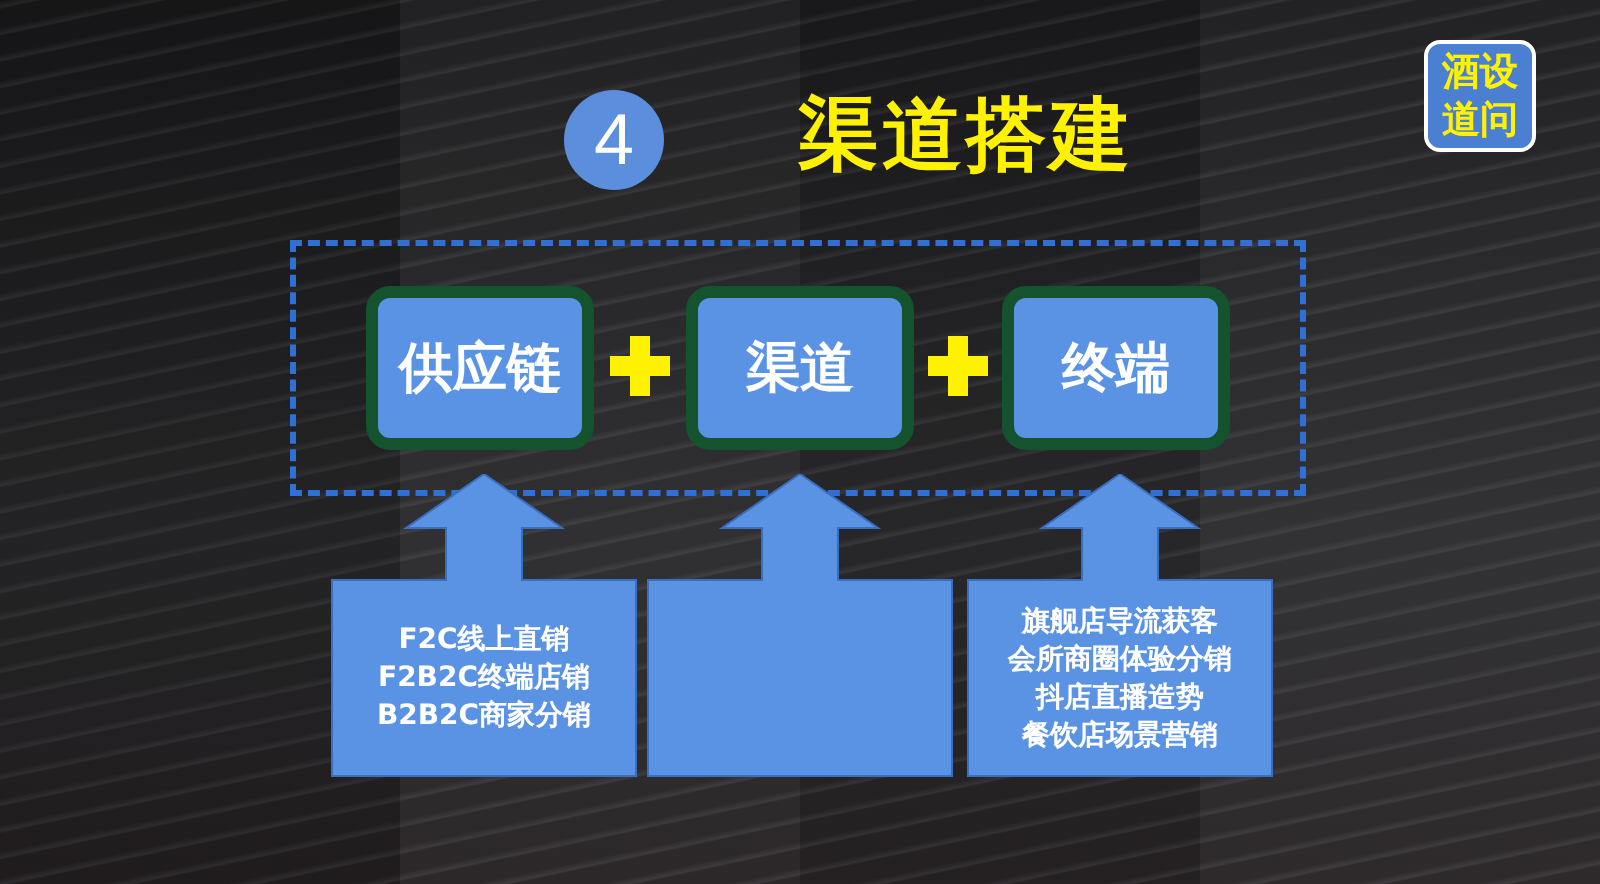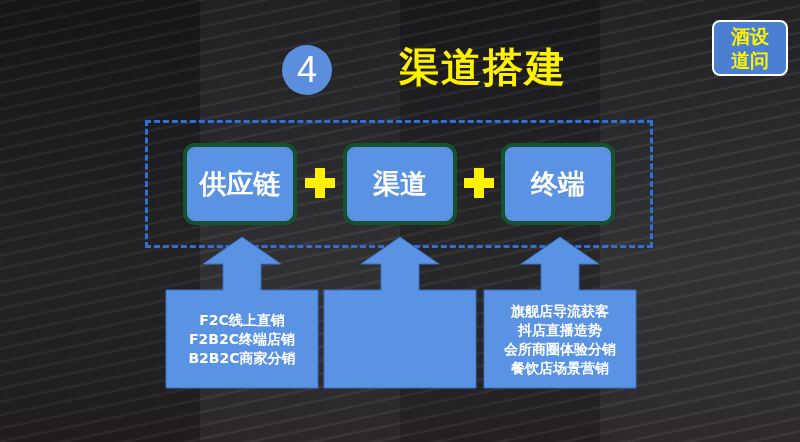--- a/index.html
+++ b/index.html
@@ -12,25 +12,25 @@
       linear-gradient(180deg,#1a1a1c 0%,#2a2a2c 60%,#262224 100%);}
   .bg .band{position:absolute;top:0;bottom:0;}
   .b1{left:0;width:200px;background:rgba(0,0,0,0.15);}
   .b2{left:200px;width:200px;background:rgba(255,255,255,0.03);}
   .b3{left:400px;width:200px;background:rgba(0,0,0,0.05);}
   .b4{left:600px;width:200px;background:rgba(255,255,255,0.04);}
   .num-badge{position:absolute;left:282px;top:45px;width:50px;height:50px;border-radius:50%;
     background:#5b8fdd;color:#fff;font-family:"Liberation Sans",sans-serif;font-size:36px;
     display:flex;align-items:center;justify-content:center;}
   .title{position:absolute;left:365px;top:40px;font-size:40px;font-weight:bold;color:#fff200;letter-spacing:2px;margin-left:34px;}
-  .logo{position:absolute;left:712px;top:20px;width:76px;height:56px;border-radius:8px;background:#4a7fd2;
+  .logo{position:absolute;left:712px;top:20px;width:56px;height:56px;border-radius:8px;background:#4a7fd2;
     border:2px solid #fff;box-sizing:border-box;color:#fff200;font-weight:bold;font-size:19px;line-height:24px;
     text-align:center;padding-top:2px;}
   .dash{position:absolute;left:145px;top:120px;width:508px;height:128px;border:3px dashed #2f6fd6;box-sizing:border-box;}
-  .topbox{position:absolute;top:143px;width:114px;height:82px;background:#5b93e4;border:4px solid #14532d;border-radius:12px;
+  .topbox{position:absolute;top:143px;width:114px;height:82px;background:#5b93e4;border:6px solid #14532d;border-radius:12px;
     box-sizing:border-box;color:#fff;font-weight:bold;font-size:27px;display:flex;align-items:center;justify-content:center;}
   .plus{position:absolute;top:168px;width:30px;height:30px;}
   .plus:before,.plus:after{content:"";position:absolute;background:#fff200;}
   .plus:before{left:10px;top:0;width:10px;height:30px;}
   .plus:after{left:0;top:10px;width:30px;height:10px;}
   .callout{position:absolute;top:237px;width:154px;height:152px;}
   .callout svg{position:absolute;left:0;top:0;}
   .callout .txt{position:absolute;left:0;right:0;top:53px;bottom:0;display:flex;flex-direction:column;
     align-items:center;justify-content:center;color:#fff;font-weight:bold;font-size:14px;line-height:19px;text-align:center;}
 </style>
@@ -78,17 +78,17 @@
   <div class="txt">
   </div>
 </div>
 
 <div class="callout" style="left:483px">
   <svg width="154" height="152">
     <polygon points="77,0 116,27 96,27 96,53 153,53 153,151 1,151 1,53 58,53 58,27 38,27" fill="#5b93e4" stroke="#3a6fc0" stroke-width="1"></polygon>
   </svg>
   <div class="txt">
     <div>旗舰店导流获客</div>
+    <div>会所商圈体验分销</div>
     <div>抖店直播造势</div>
-    <div>会所商圈体验分销</div>
     <div>餐饮店场景营销</div>
   </div>
 </div>
 
 </body></html>

